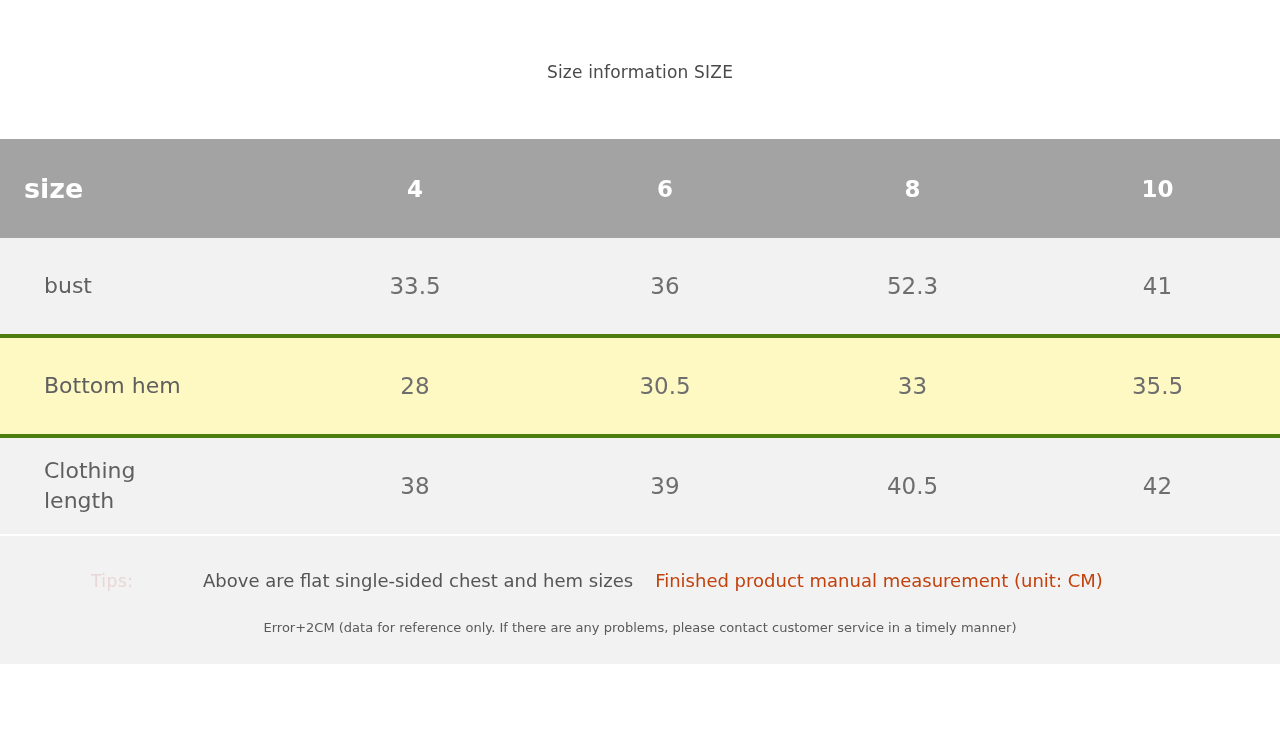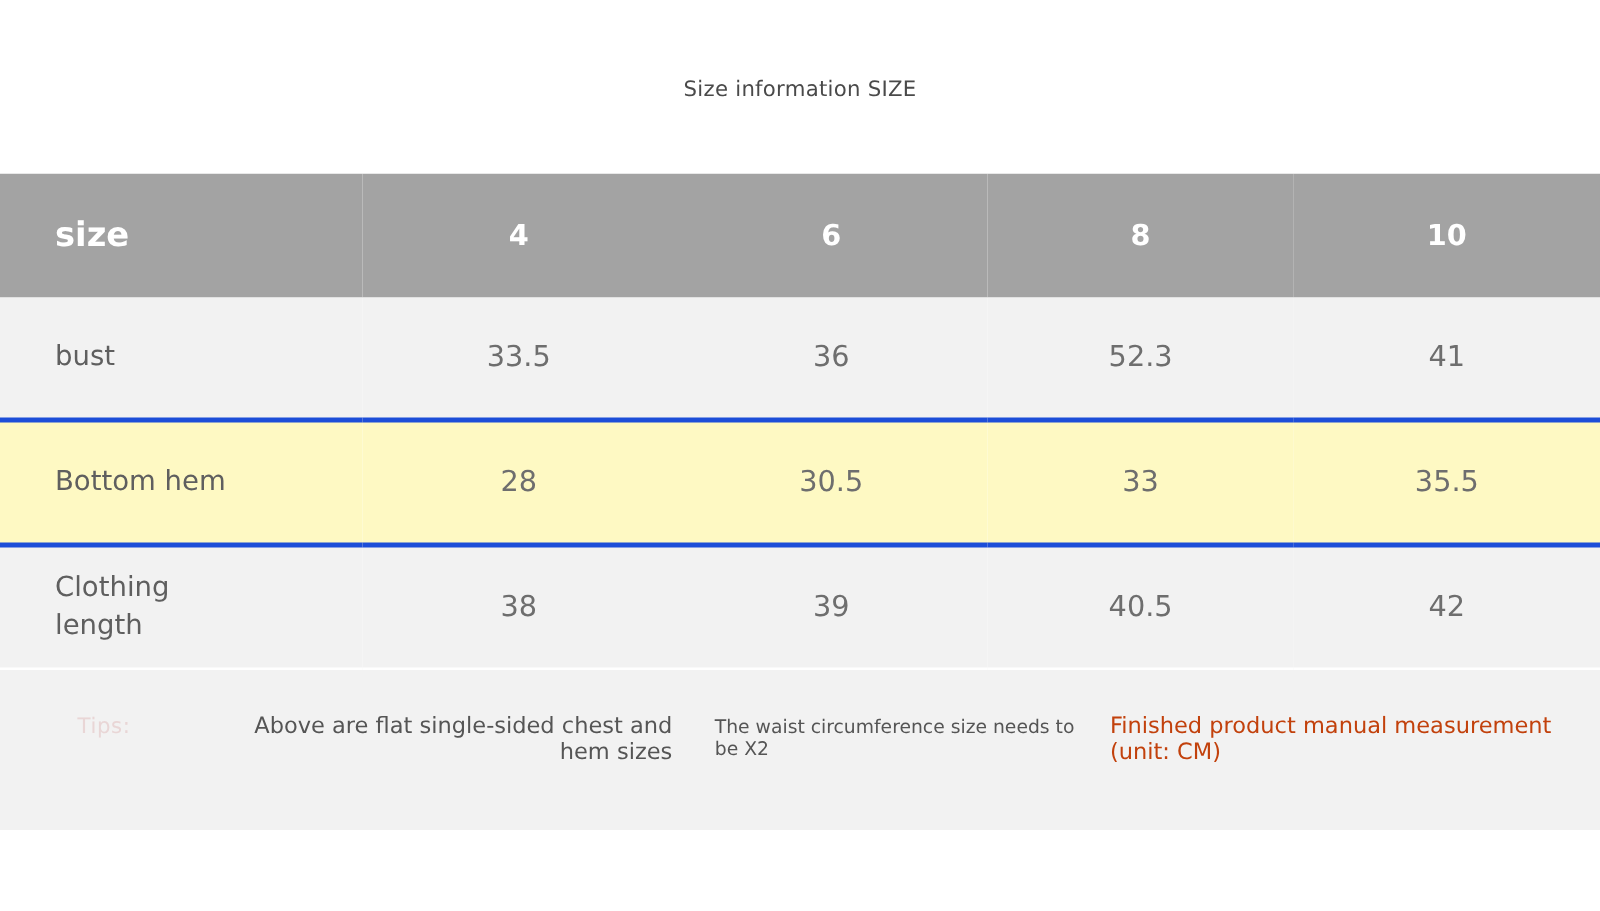--- a/index.html
+++ b/index.html
@@ -55,38 +55,38 @@
     height: 99px;
     font-weight: bold;
     color: #ffffff;
     font-size: 23px;
     text-align: center;
     vertical-align: middle;
     padding: 0;
   }
   thead th.row-head {
     text-align: left;
-    padding-left: 44px;
+    padding-left: 24px;
     font-size: 27px;
   }
 
   tbody tr {
     background: #f2f2f2;
   }
   tbody tr.alt {
     background: #fef9c3;
   }
   tbody td {
     height: 96px;
     font-size: 23px;
     color: #6e6e6e;
     text-align: center;
     vertical-align: middle;
     padding: 0;
-    border-bottom: 4px solid #1d4ed8;
+    border-bottom: 4px solid #4d7c0f;
   }
   tbody tr:last-child td {
     border-bottom: 4px solid #ffffff;
   }
   tbody td.row-head {
     text-align: left;
     padding-left: 44px;
     font-size: 22px;
     color: #5f5f5f;
     line-height: 1.35;
@@ -115,20 +115,21 @@
     justify-content: flex-start;
     padding-left: 62px;
     box-sizing: border-box;
   }
   .tips-badge {
     display: inline-block;
     width: 104px;
     font-size: 17px;
     color: #e9d6d6;
     letter-spacing: 0.5px;
+    margin-left: 29px;
   }
   .note-a {
     font-size: 18px;
     color: #555555;
     margin-left: 8px;
     text-align: right;
   }
   .note-b {
     font-size: 15px;
     color: #555555;
@@ -202,18 +203,18 @@
         <td>40.5</td>
         <td>42</td>
       </tr>
     </tbody>
   </table>
 
   <div class="notes">
     <div class="notes-line1">
       <span class="tips-badge">Tips:</span>
       <span class="note-a">Above are flat single-sided chest and hem sizes</span>
-      <span class="note-b">The waist circumference size needs to be X2</span>
       <span class="note-c">Finished product manual measurement (unit: CM)</span>
     </div>
+    <div class="notes-line2">Error+2CM (data for reference only. If there are any problems, please contact customer service in a timely manner)</div>
   </div>
 
 </div>
 
 </body></html>

